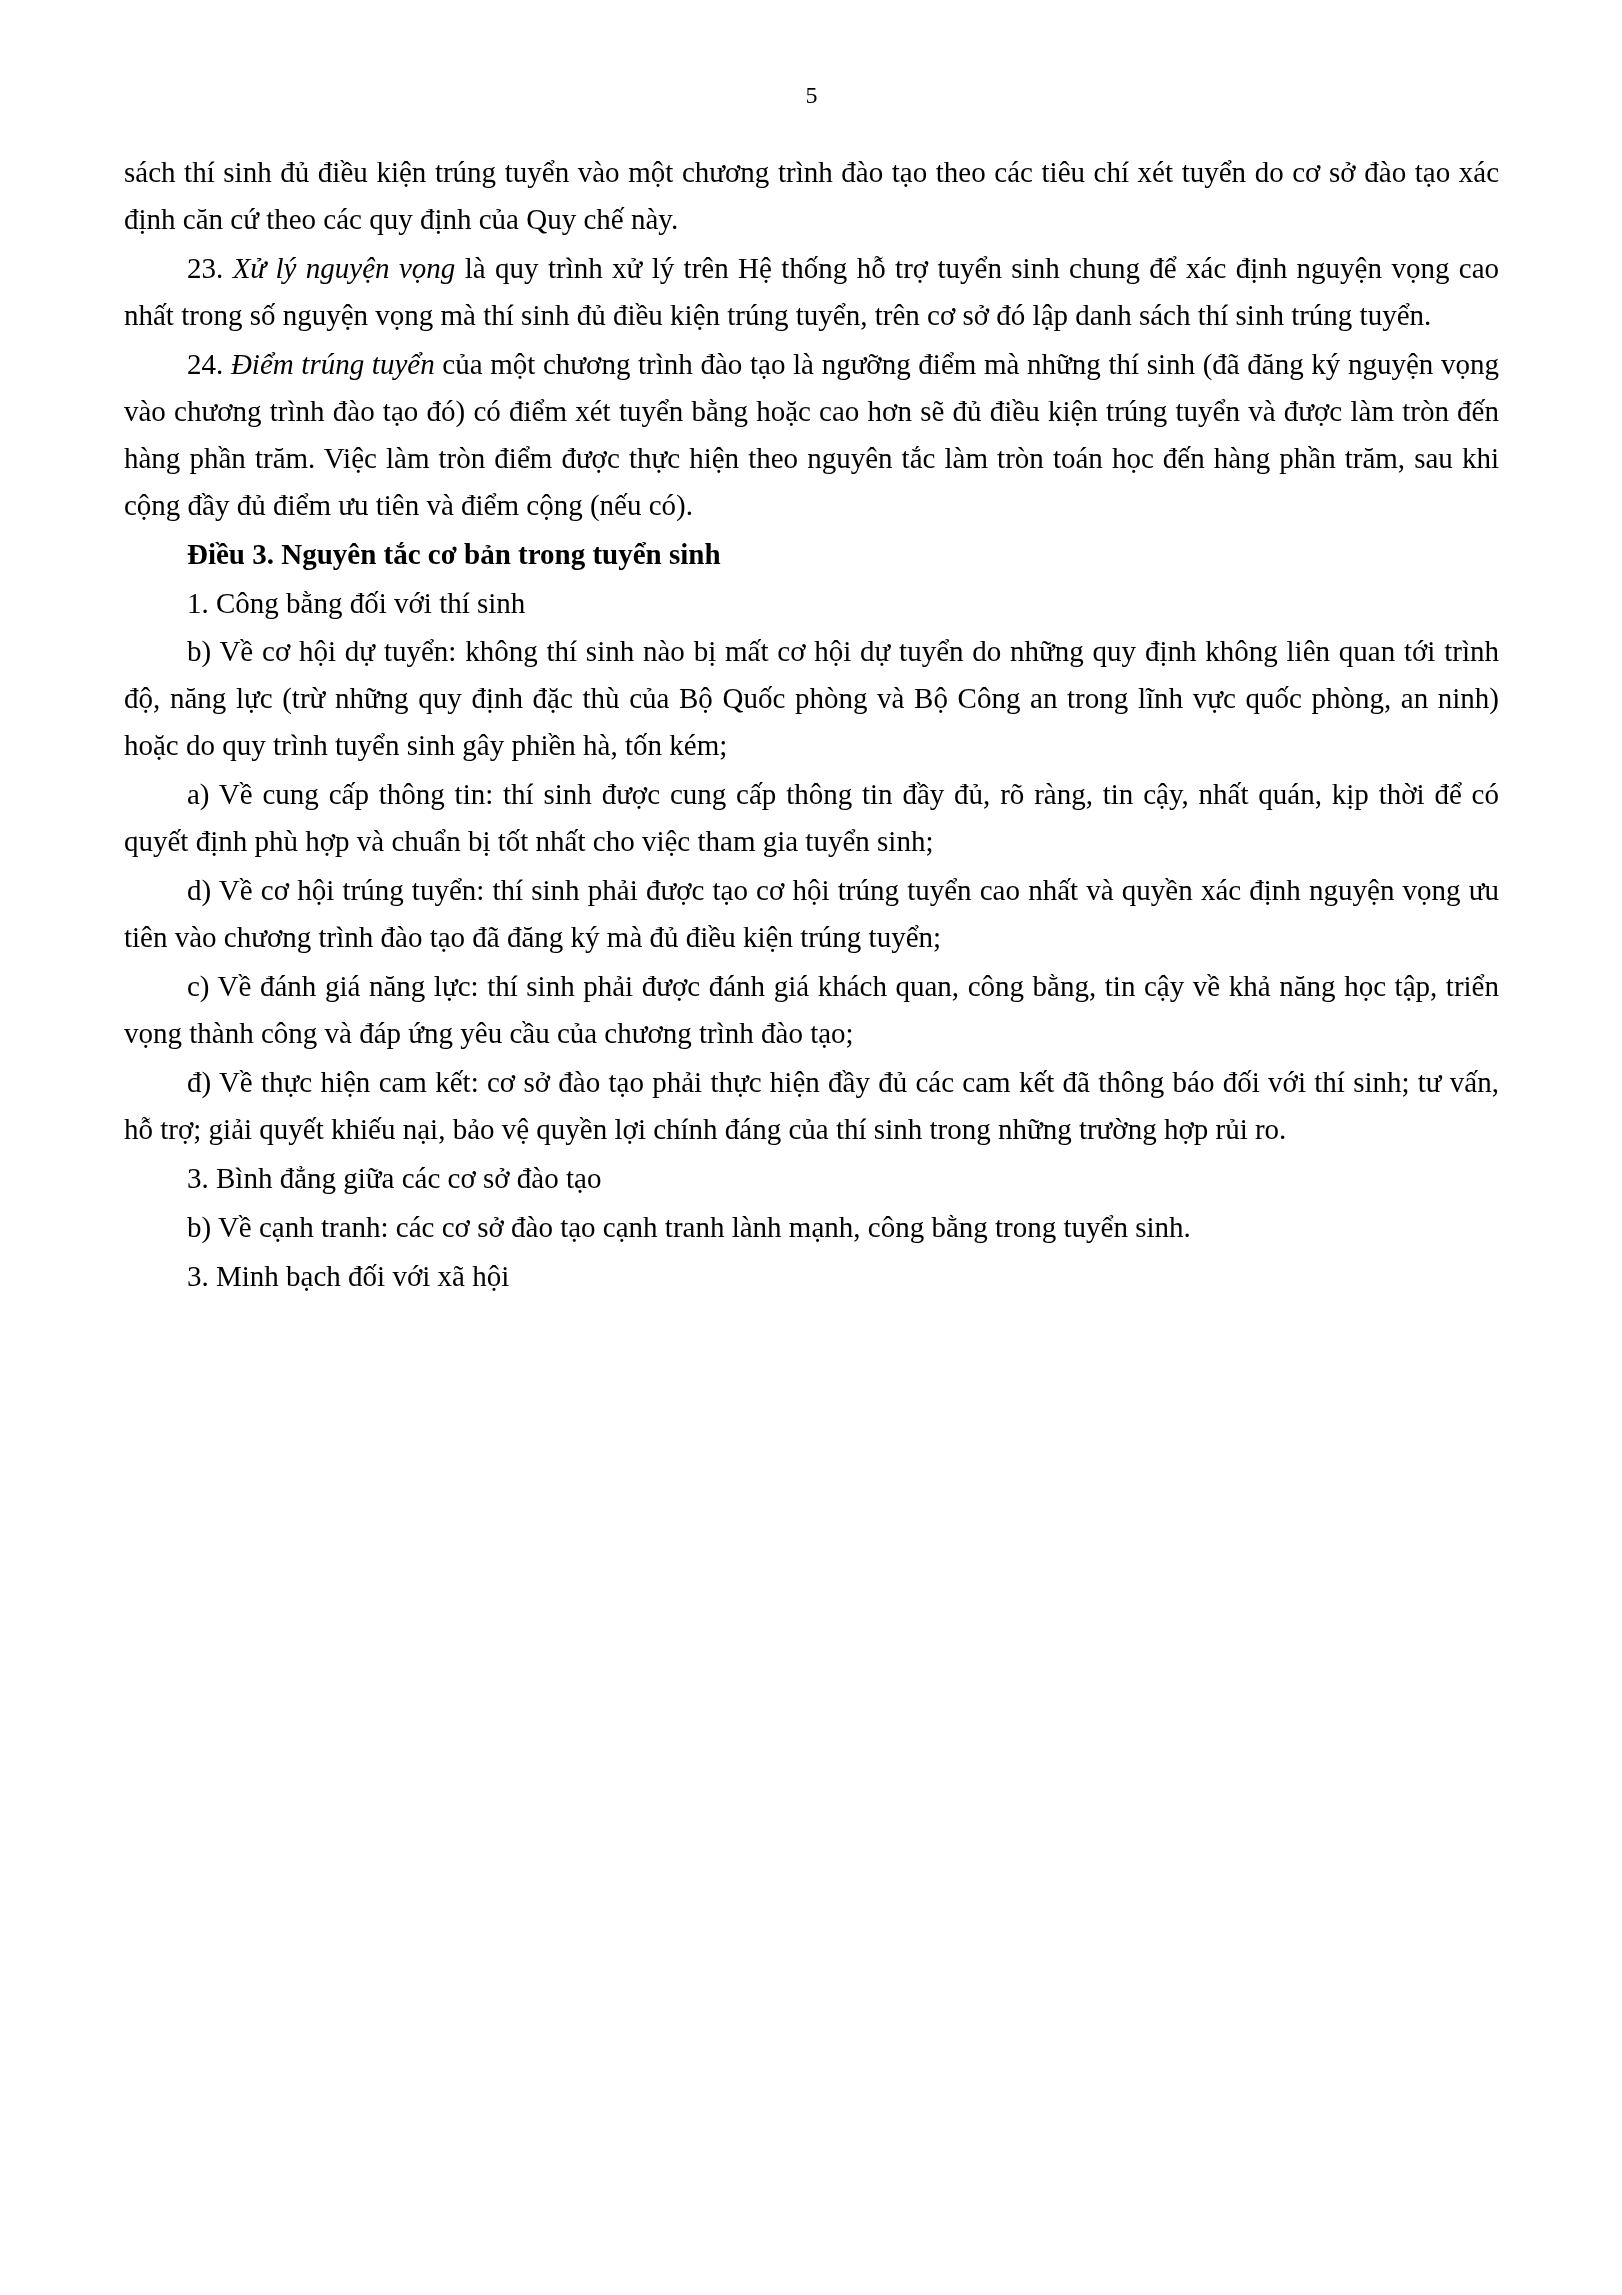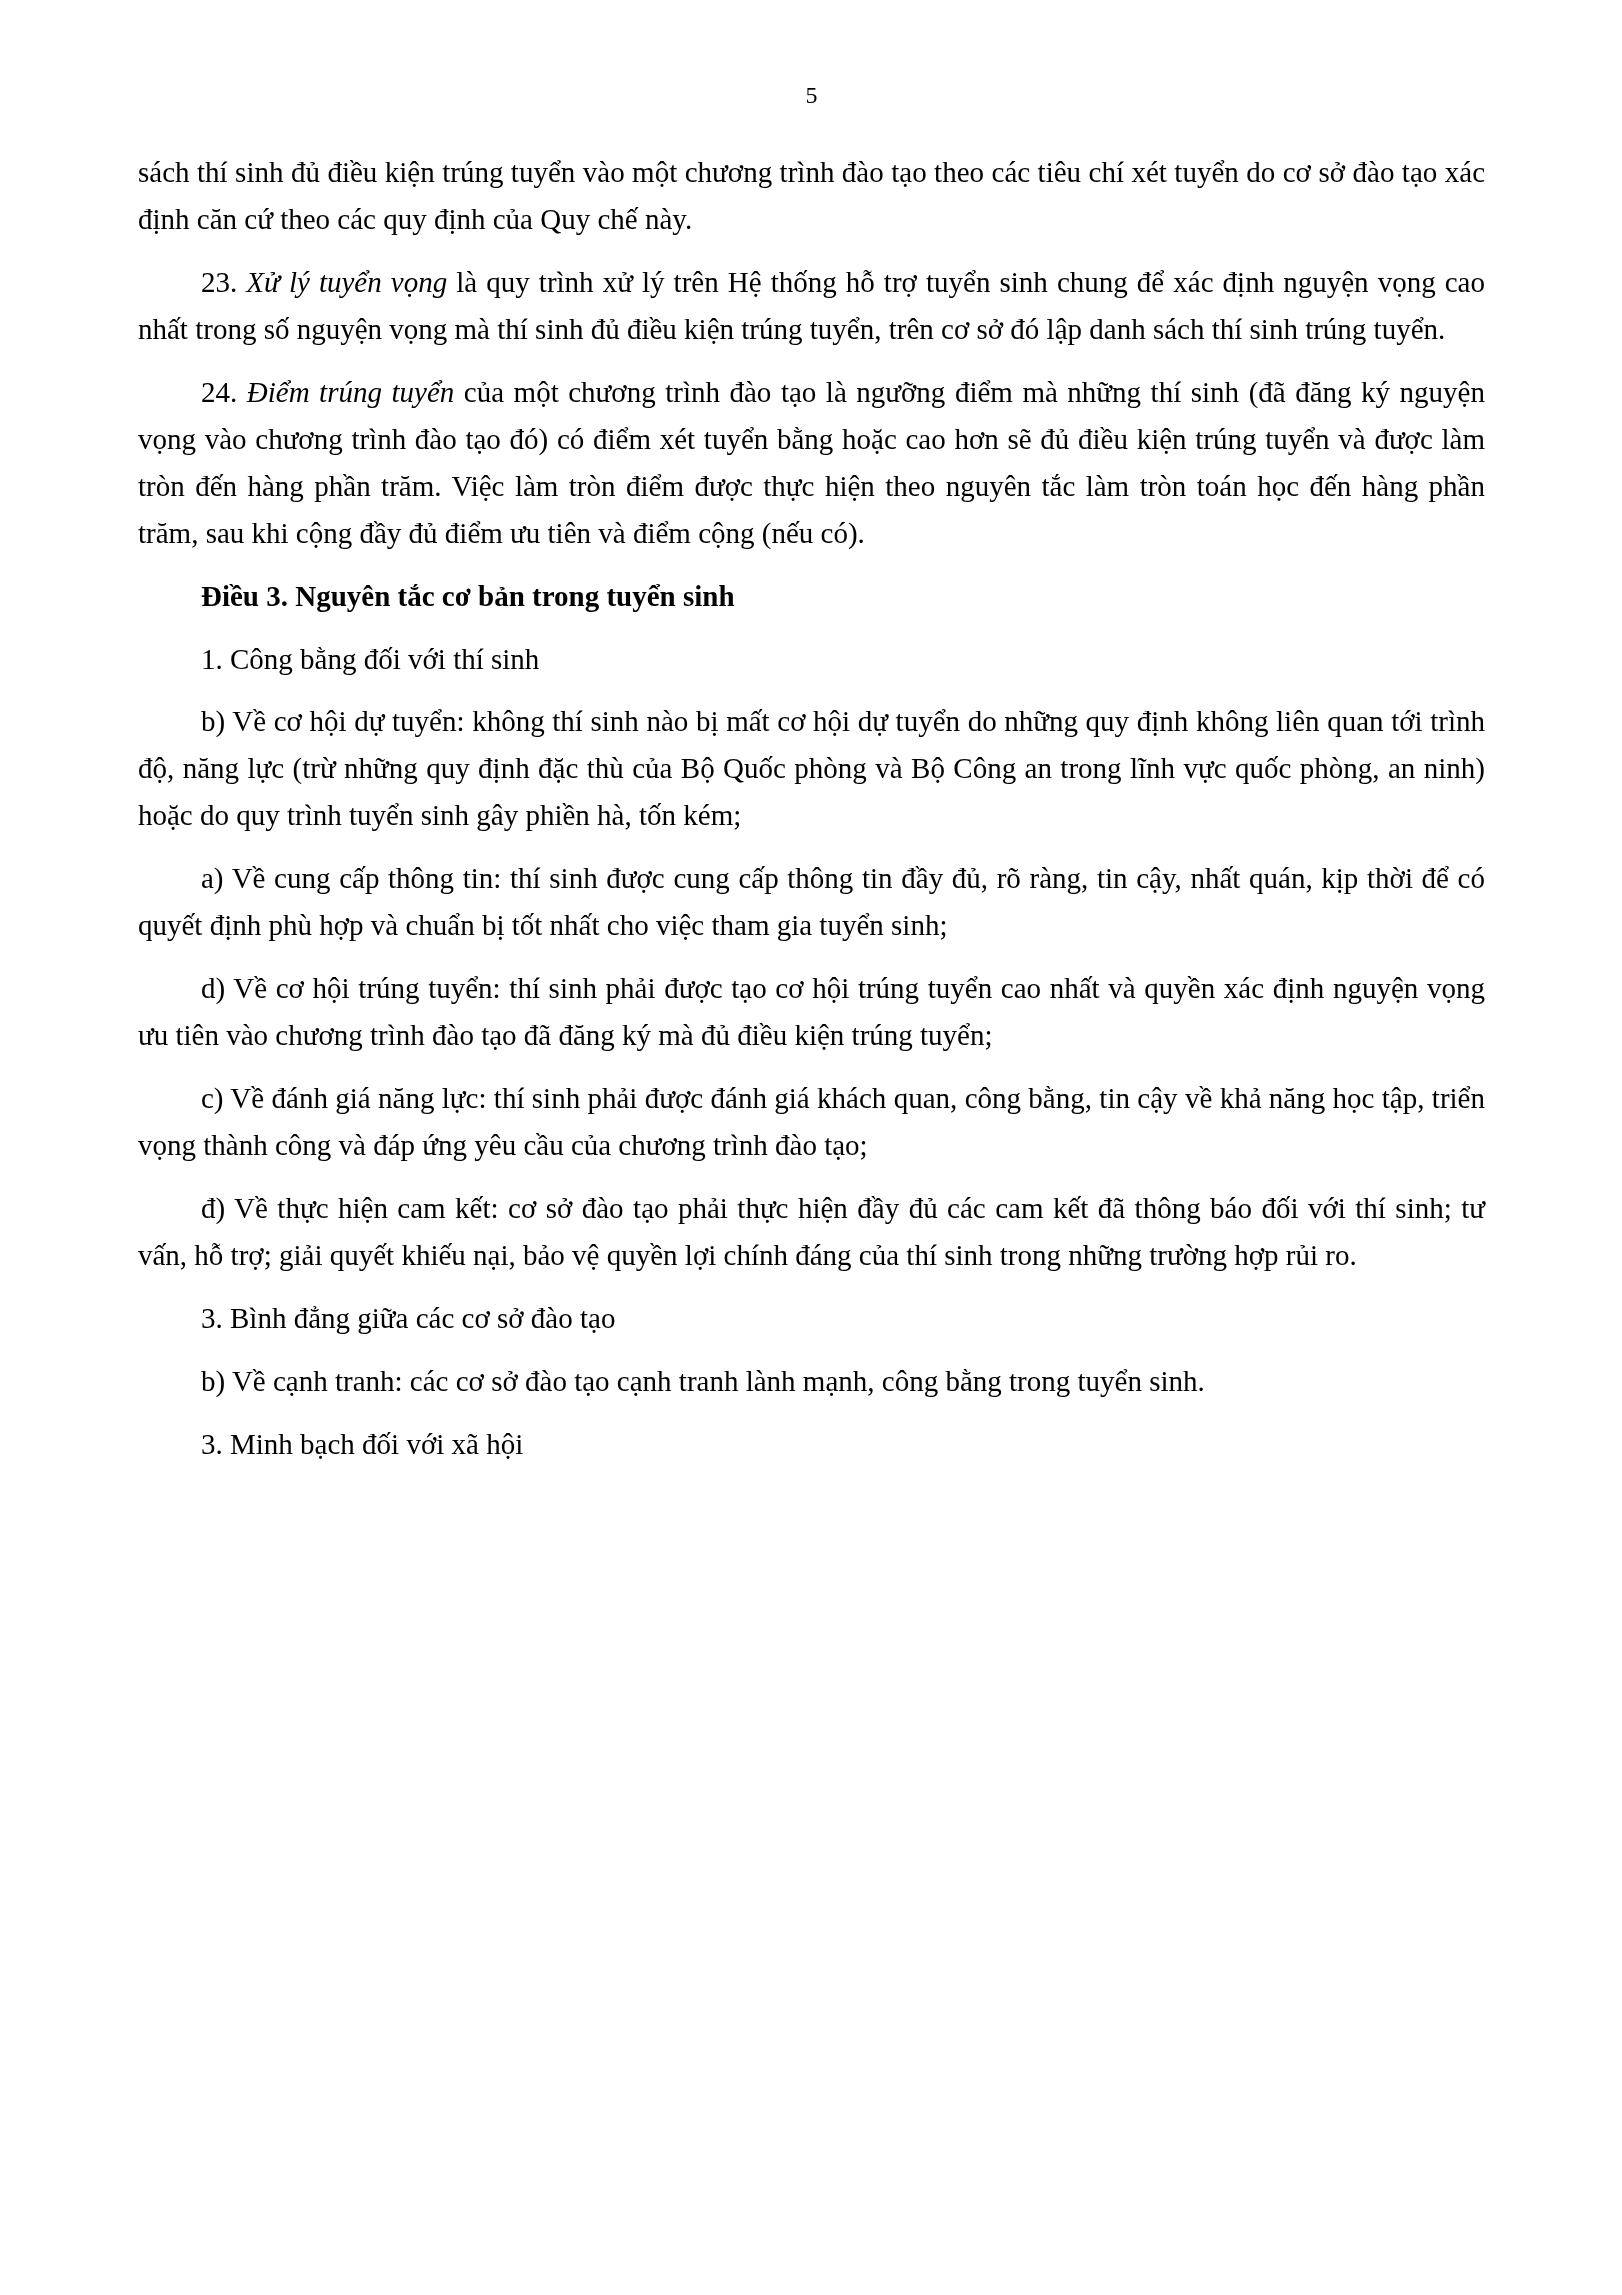--- a/index.html
+++ b/index.html
@@ -25,21 +25,21 @@
     line-height: 1.2;
     margin-bottom: 39px;
   }
   .doc-body {
     font-size: 29px;
     line-height: 1.62;
     text-align: justify;
     text-justify: inter-word;
   }
   .doc-body p {
-    margin: 16px;
+    margin: 2px;
     padding: 0;
   }
   .p-indent {
     text-indent: 63px;
   }
   .p-noindent {
     text-indent: 0;
   }
   .heading {
     text-indent: 63px;
@@ -54,21 +54,21 @@
 <body>
 
 <div class="page" data-name="document-page">
 
   <div class="page-number" data-name="page-number">5</div>
 
   <div class="doc-body" data-name="document-body">
 
     <p class="p-noindent" data-name="paragraph-continued">sách thí sinh đủ điều kiện trúng tuyển vào một chương trình đào tạo theo các tiêu chí xét tuyển do cơ sở đào tạo xác định căn cứ theo các quy định của Quy chế này.</p>
 
-    <p class="p-indent" data-name="definition-item-23"><span data-name="item-number">23. </span><span data-name="term-italic">Xử lý tuyển vọng</span><span data-name="item-text"> là quy trình xử lý trên Hệ thống hỗ trợ tuyển sinh chung để xác định nguyện vọng cao nhất trong số nguyện vọng mà thí sinh đủ điều kiện trúng tuyển, trên cơ sở đó lập danh sách thí sinh trúng tuyển.</span></p>
+    <p class="p-indent" data-name="definition-item-23"><span data-name="item-number">23. </span><span data-name="term-italic">Xử lý nguyện vọng</span><span data-name="item-text"> là quy trình xử lý trên Hệ thống hỗ trợ tuyển sinh chung để xác định nguyện vọng cao nhất trong số nguyện vọng mà thí sinh đủ điều kiện trúng tuyển, trên cơ sở đó lập danh sách thí sinh trúng tuyển.</span></p>
 
     <p class="p-indent" data-name="definition-item-24"><span data-name="item-number">24. </span><span data-name="term-italic">Điểm trúng tuyển</span><span data-name="item-text"> của một chương trình đào tạo là ngưỡng điểm mà những thí sinh (đã đăng ký nguyện vọng vào chương trình đào tạo đó) có điểm xét tuyển bằng hoặc cao hơn sẽ đủ điều kiện trúng tuyển và được làm tròn đến hàng phần trăm. Việc làm tròn điểm được thực hiện theo nguyên tắc làm tròn toán học đến hàng phần trăm, sau khi cộng đầy đủ điểm ưu tiên và điểm cộng (nếu có).</span></p>
 
     <p class="heading" data-name="article-3-heading">Điều 3. Nguyên tắc cơ bản trong tuyển sinh</p>
 
     <p class="p-indent" data-name="clause-1">1. Công bằng đối với thí sinh</p>
 
     <p class="p-indent" data-name="clause-1-point-b">b) Về cơ hội dự tuyển: không thí sinh nào bị mất cơ hội dự tuyển do những quy định không liên quan tới trình độ, năng lực (trừ những quy định đặc thù của Bộ Quốc phòng và Bộ Công an trong lĩnh vực quốc phòng, an ninh) hoặc do quy trình tuyển sinh gây phiền hà, tốn kém;</p>
 
     <p class="p-indent" data-name="clause-1-point-a">a) Về cung cấp thông tin: thí sinh được cung cấp thông tin đầy đủ, rõ ràng, tin cậy, nhất quán, kịp thời để có quyết định phù hợp và chuẩn bị tốt nhất cho việc tham gia tuyển sinh;</p>

